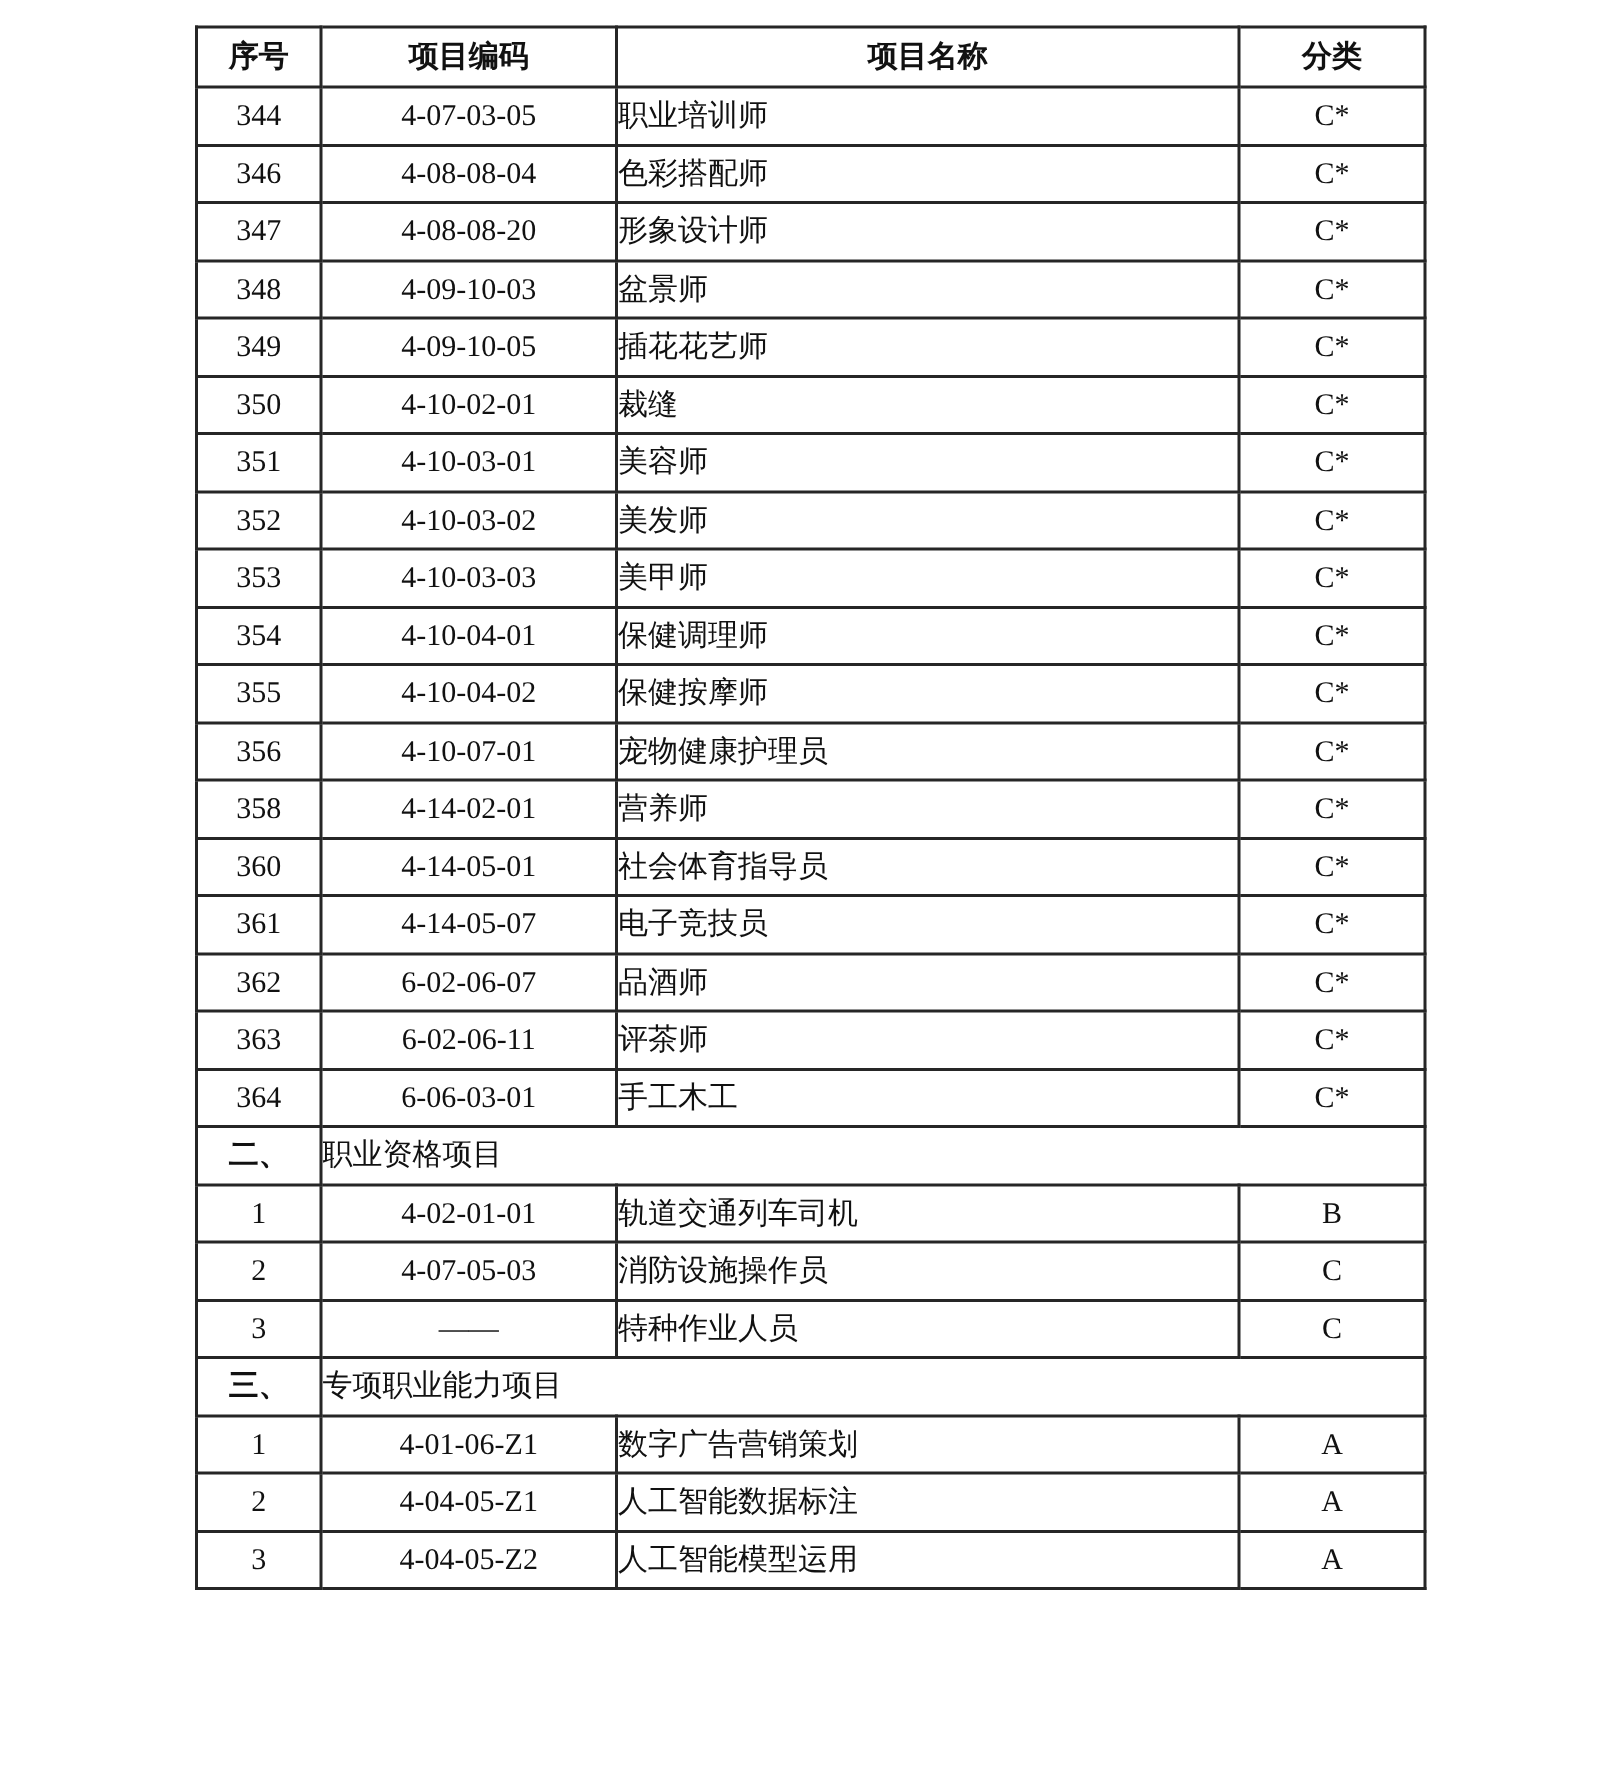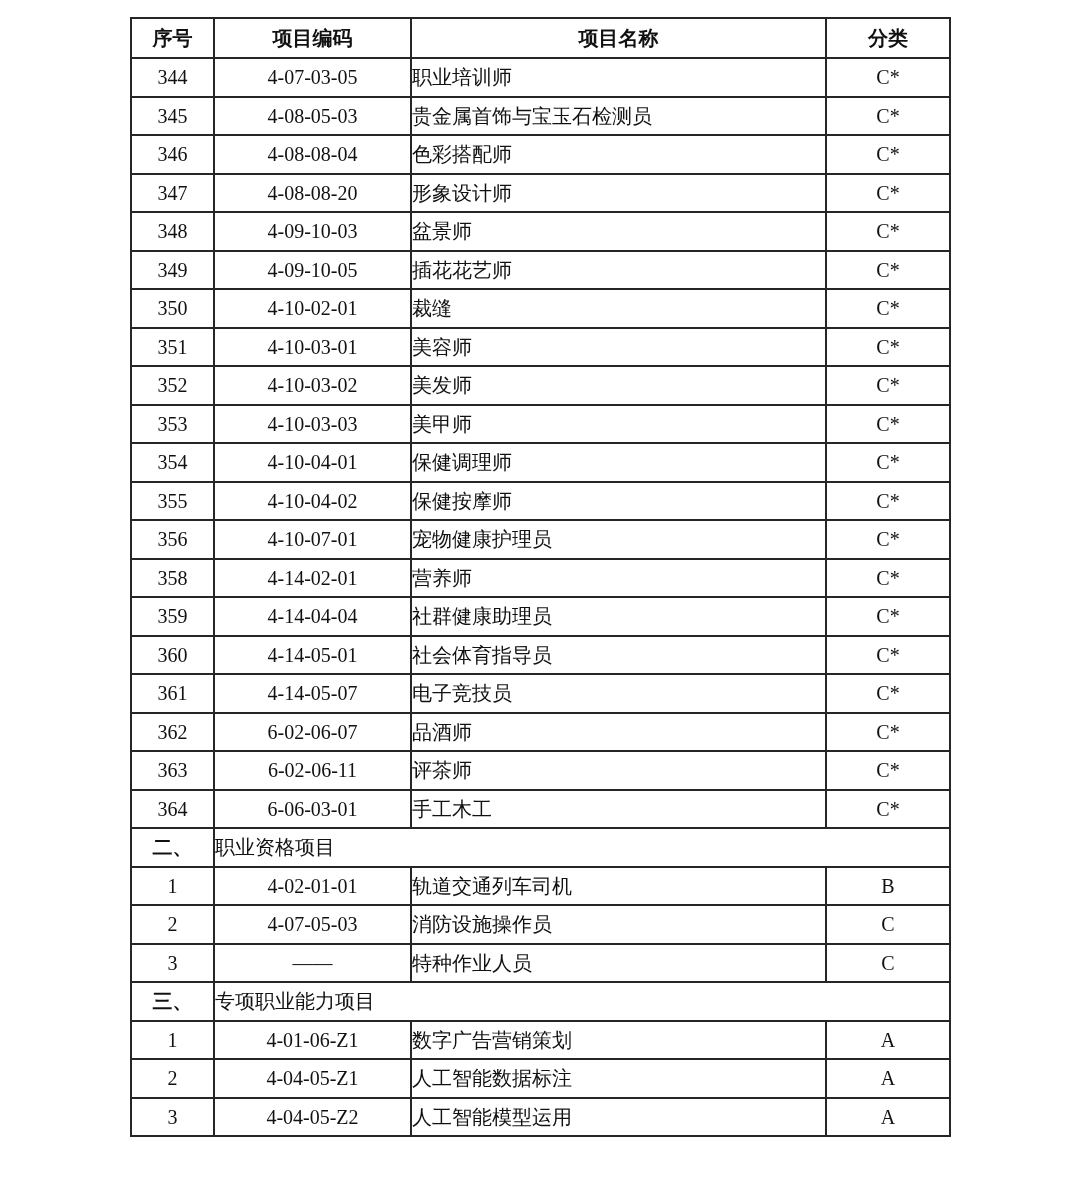--- a/index.html
+++ b/index.html
@@ -80,26 +80,20 @@
       </tr>
     </thead>
     <tbody>
         <tr>
           <td class="col-num">344</td>
           <td class="col-code">4-07-03-05</td>
           <td class="col-name">职业培训师</td>
           <td class="col-class">C*</td>
         </tr>
         <tr>
-          <td class="col-num">345</td>
-          <td class="col-code">4-08-05-03</td>
-          <td class="col-name">贵金属首饰与宝玉石检测员</td>
-          <td class="col-class">C*</td>
-        </tr>
-        <tr>
           <td class="col-num">346</td>
           <td class="col-code">4-08-08-04</td>
           <td class="col-name">色彩搭配师</td>
           <td class="col-class">C*</td>
         </tr>
         <tr>
           <td class="col-num">347</td>
           <td class="col-code">4-08-08-20</td>
           <td class="col-name">形象设计师</td>
           <td class="col-class">C*</td>
@@ -155,26 +149,20 @@
         <tr>
           <td class="col-num">356</td>
           <td class="col-code">4-10-07-01</td>
           <td class="col-name">宠物健康护理员</td>
           <td class="col-class">C*</td>
         </tr>
         <tr>
           <td class="col-num">358</td>
           <td class="col-code">4-14-02-01</td>
           <td class="col-name">营养师</td>
-          <td class="col-class">C*</td>
-        </tr>
-        <tr>
-          <td class="col-num">359</td>
-          <td class="col-code">4-14-04-04</td>
-          <td class="col-name">社群健康助理员</td>
           <td class="col-class">C*</td>
         </tr>
         <tr>
           <td class="col-num">360</td>
           <td class="col-code">4-14-05-01</td>
           <td class="col-name">社会体育指导员</td>
           <td class="col-class">C*</td>
         </tr>
         <tr>
           <td class="col-num">361</td>

